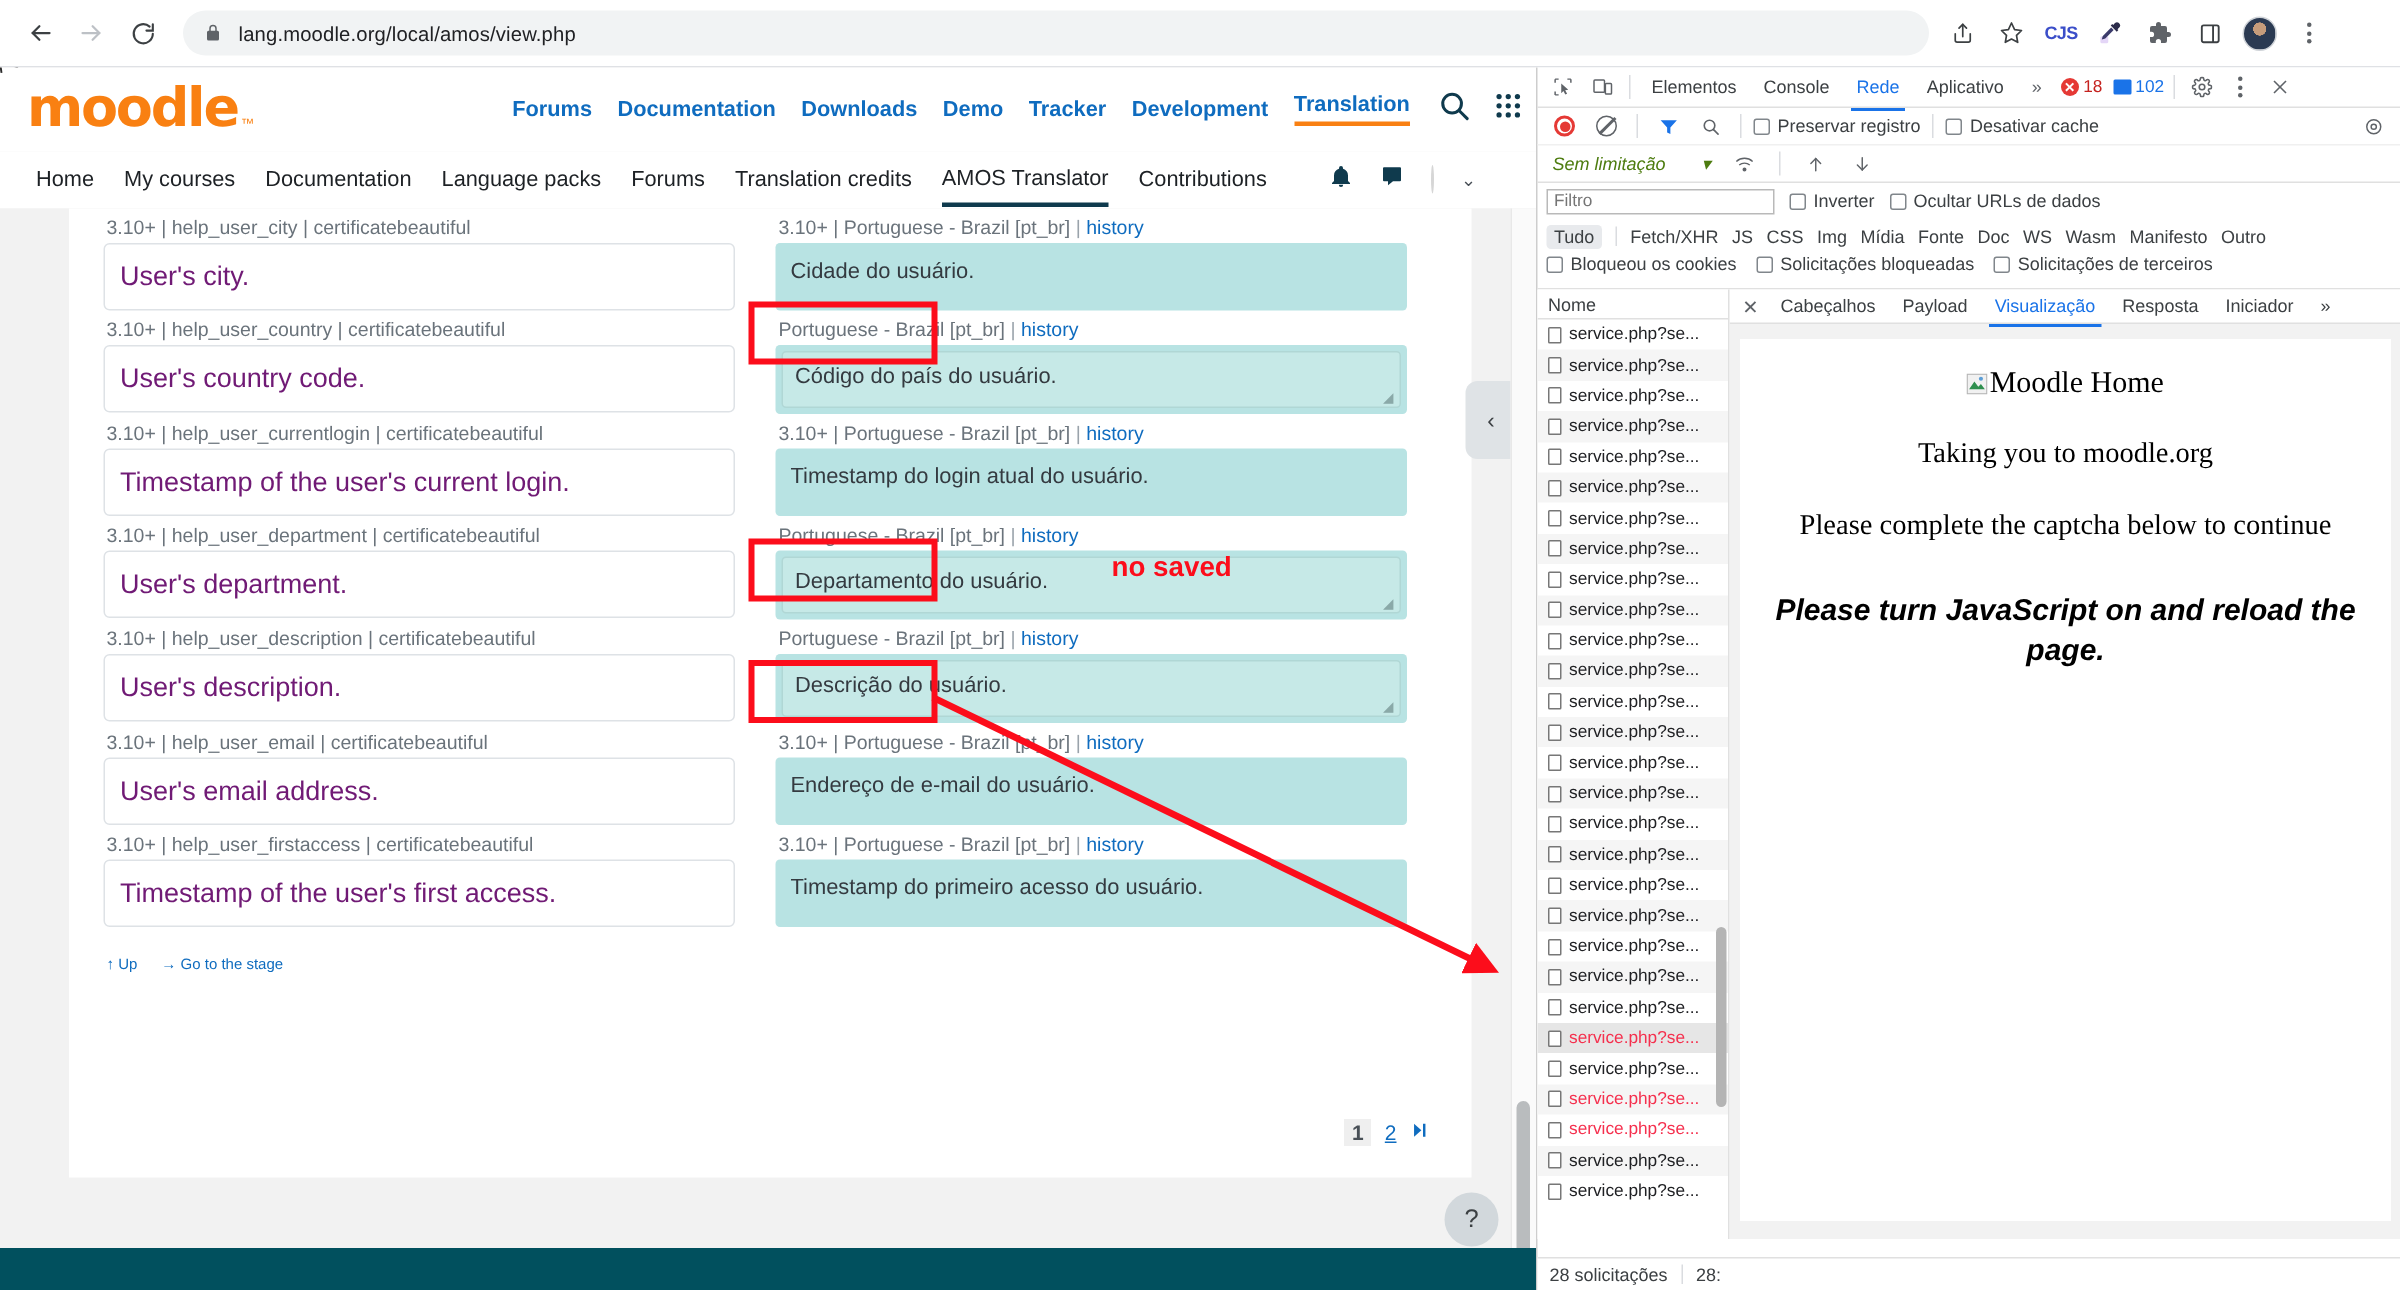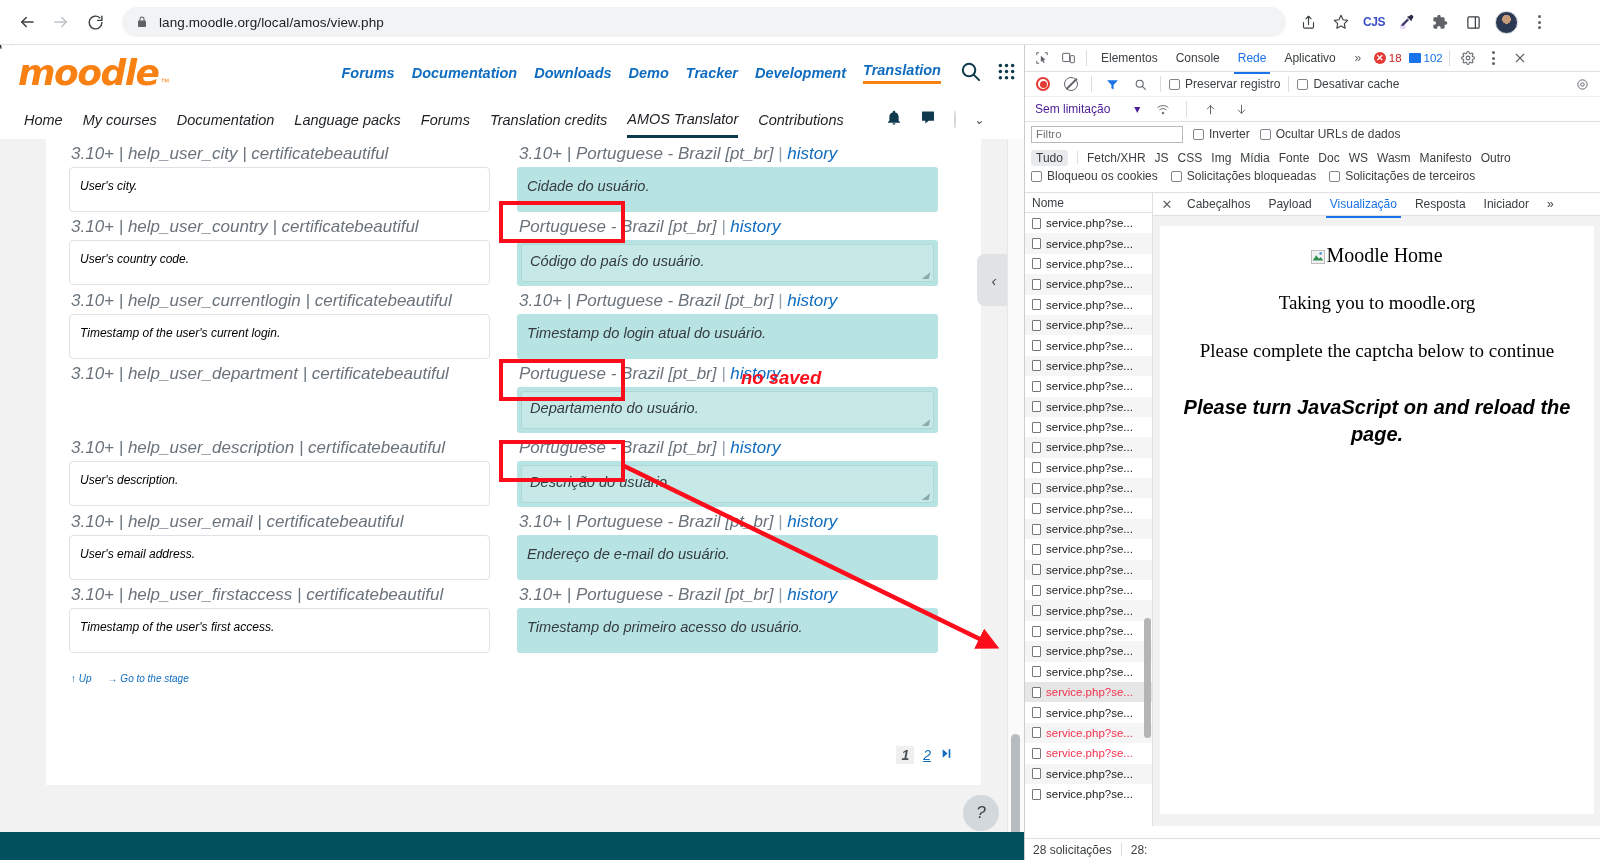--- a/index.html
+++ b/index.html
@@ -43,21 +43,21 @@
     width: 23px; height: 23px; border-radius: 50%;
     background: radial-gradient(circle at 50% 35%, #c69c7b 0 25%, #2b3a52 26% 100%);
     border: 1px solid #cfd3d8;
   }
   .kebab { display: flex; flex-direction: column; gap: 2.5px; align-items: center; }
   .kebab i { width: 3px; height: 3px; border-radius: 50%; background: #5f6368; display: block; }
 
   
   .page-viewport {
     position: absolute; left: 0; top: 45px; width: 1024px; height: 815px;
-    background: #f2f2f2; overflow: hidden; font-style: italic;
+    background: #f2f2f2; overflow: hidden;
   }
   .moodle-header {
     background: #ffffff; height: 56px; position: relative;
     display: flex; align-items: center; padding: 0 14px;
   }
   .moodle-logo { display: flex; align-items: flex-end; margin-left: 4px; }
   .logo-text {
     font-family: "DejaVu Sans", sans-serif;
     font-weight: bold; font-size: 36px; color: #f98012; letter-spacing: -1.5px;
     line-height: 1; position: relative;
@@ -104,27 +104,27 @@
     position: relative; background: #f2f2f2; height: 721px; padding-top: 0;
   }
   .card {
     position: absolute; left: 46px; top: 0; width: 935px; height: 646px;
     background: #ffffff; overflow: hidden;
   }
   .rows { padding: 0 23px; }
   .row { display: flex; gap: 27px; padding-top: 1px; }
   .col { width: 421px; }
   .meta {
-    font-size: 17px; color: #6a737b; padding: 4px 0 3px 2px; white-space: nowrap;
+    font-size: 13px; color: #6a737b; padding: 4px 0 3px 2px; white-space: nowrap;
   }
   .meta a { color: #0f6cbf; text-decoration: none; }
   .meta .sep { color: #9aa3ab; }
   .box-en {
     border: 1px solid #dee2e6; border-radius: 4px; background: #fff;
-    min-height: 45px; padding: 11px 10px; font-size: 12px; color: #000000;
+    min-height: 45px; padding: 11px 10px; font-size: 18px; color: #701a75;
   }
   .box-pt {
     background: #b8e3e3; border-radius: 3px; min-height: 45px;
     padding: 11px 10px; font-size: 14.6px; color: #343a40; position: relative;
   }
   .box-pt.editing {
     padding: 4px;
   }
   .box-pt.editing .inner {
     background: #c6e9e7; border: 1px solid #b0d7d5; border-radius: 3px;
@@ -234,22 +234,22 @@
   .cb {
     width: 11px; height: 11px; border: 1px solid #80868b; border-radius: 2px; background: #fff;
     display: inline-block; flex: 0 0 auto;
   }
   .chk-label { display: inline-flex; align-items: center; gap: 5px; font-size: 12px; color: #3c4043; white-space: nowrap; }
   .dt-row3 {
     height: 25px; display: flex; align-items: center; padding: 0 6px; gap: 7px;
     border-bottom: 1px solid #e0e0e0;
   }
   .throttle {
-    display: inline-flex; align-items: flex-start; gap: 24px; font-size: 12px; color: #4c1d95;
-    border: 1px solid transparent; padding: 1px 3px;
+    display: inline-flex; align-items: flex-start; gap: 24px; font-size: 12px; color: #4d7c0f;
+    border: 1px solid transparent; padding: 1px 3px; font-style: italic;
   }
   .dt-filterbar {
     height: 24px; display: flex; align-items: center; padding: 0 6px; gap: 10px;
   }
   .filter-input {
     width: 152px; height: 17px; border: 1px solid #b9b9b9; background: #fff;
     font-size: 11.5px; color: #9aa0a6; padding: 0 4px; line-height: 16px;
   }
   .dt-typebar {
     height: 23px; display: flex; align-items: center; padding: 0 6px; gap: 9px; font-size: 12px;
@@ -507,20 +507,21 @@
             </div>
             <div class="col">
               <div class="meta"><span>3.10+ | </span><span>Portuguese - Brazil [pt_br]</span><span class="sep"> | </span><a>history</a></div>
               <div class="box-pt"><span>Timestamp do login atual do usuário.</span></div>
             </div>
           </div>
 
           <div class="row">
             <div class="col">
               <div class="meta">3.10+ | help_user_department | certificatebeautiful</div>
+              <div class="box-en">User's department.</div>
             </div>
             <div class="col">
               <div class="meta"><span></span><span>Portuguese - Brazil [pt_br]</span><span class="sep"> | </span><a>history</a></div>
               <div class="box-pt editing">
                 <div class="inner"><span>Departamento do usuário.</span><span class="resize-grip">◢</span></div>
               </div>
             </div>
           </div>
 
           <div class="row">

